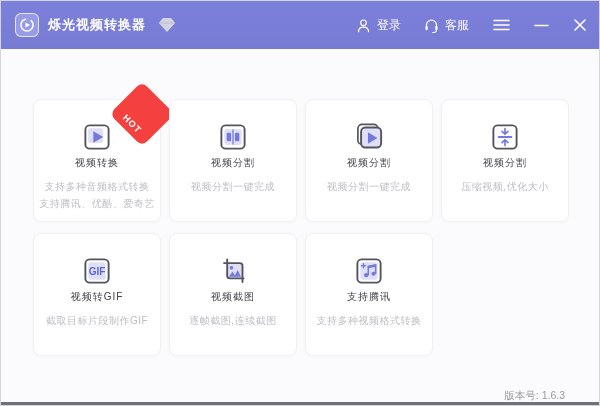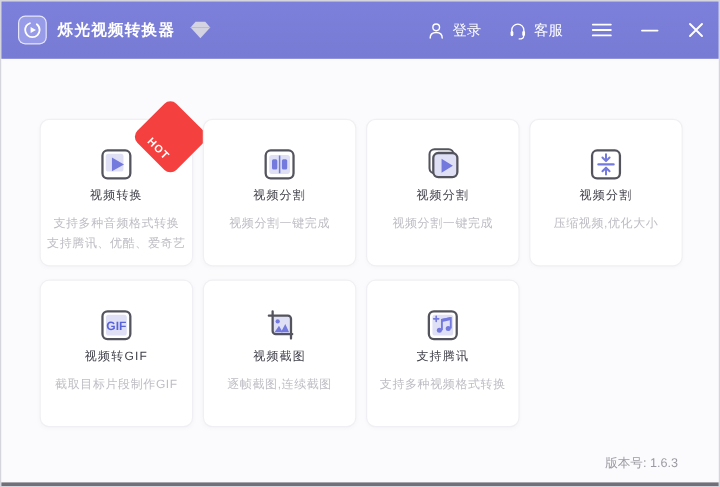--- a/index.html
+++ b/index.html
@@ -67,21 +67,21 @@
     display:flex; align-items:flex-end; justify-content:center;
     overflow:hidden;
   }
   .hot-badge span {
     color:#fff; font-size:9px; font-weight:bold; letter-spacing:1px;
     padding-bottom:4px;
   }
 
   
   .version {
-    position:absolute; right:34px; bottom:12px;
+    position:absolute; right:34px; bottom:2px;
     font-size:10.5px; color:#9a9aa2;
   }
   .bottom-strip {
     position:absolute; left:0; right:0; bottom:0;
     height:3px; background:#70707a;
   }
 
   svg { display:block; }
 </style>
 </head>

